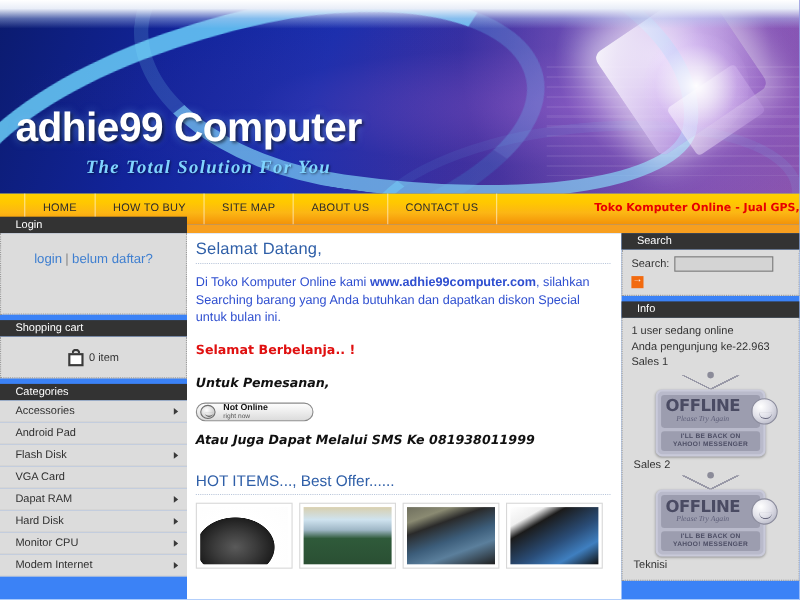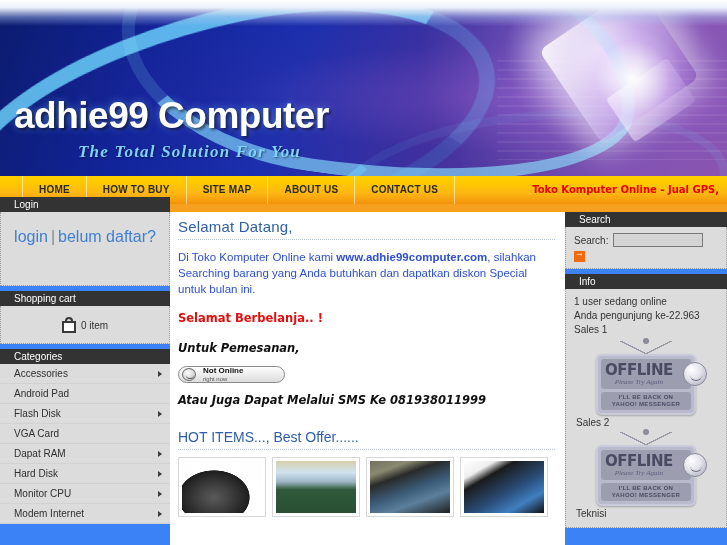--- a/index.html
+++ b/index.html
@@ -93,30 +93,30 @@
 
   
   .nav {
     position: absolute; left: 0; top: 176px;
     width: 727px; height: 28px;
     background: linear-gradient(180deg, #ffd000 0%, #ffc800 28%, #fcb614 62%, #f39208 100%);
     display: flex; align-items: center;
   }
   .nav-items { display:flex; align-items:center; height:28px; padding-left: 22px; }
   .nav-item {
-    font-size: 10px; font-weight: bold; color: #2a2a2a;
+    font-size: 10px; font-weight: normal; color: #2a2a2a;
     padding: 0 16px; line-height: 28px; height: 28px;
     border-right: 1px solid rgba(255,255,255,0.55);
     cursor: pointer; white-space: nowrap;
     letter-spacing: 0.2px;
   }
   .nav-item:first-child { border-left: 1px solid rgba(255,255,255,0.55); }
   .marquee {
     position: absolute; right: 0; top: 0; height: 28px; line-height: 28px;
-    padding-right: 8px;
+    padding-right: 0px;
     font-size: 10px; font-weight: bold; color: #e80000;
     white-space: nowrap; overflow: hidden;
     font-family: "DejaVu Sans", sans-serif;
   }
 
   
   .orange-strip {
     position:absolute; left:0; top:204px; width:727px; height:8px;
     background:#f79f1f;
   }
@@ -150,21 +150,21 @@
     background: #dcdcdc;
     border-left: 1px dotted #9a9a9a;
     border-right: 1px dotted #9a9a9a;
     border-bottom: 1px dotted #9a9a9a;
     padding: 6px 8px;
   }
   .panel-body.tall { min-height: 74px; }
 
   .login-links {
     text-align: center; margin-top: 10px;
-    font-size: 16px; color: #3f7fd0;
+    font-size: 12px; color: #3f7fd0;
   }
   .login-links a { color: #3f7fd0; text-decoration: none; cursor: pointer; }
   .login-sep { color: #888; margin: 0 3px; }
 
   .cart-row {
     display:flex; align-items:center; justify-content:center;
     gap:5px; padding: 5px 0 4px 0;
   }
   .bag-icon { width: 14px; height: 16px; position: relative; display:inline-block; }
   .bag-icon .body {
@@ -297,21 +297,21 @@
     width:6px; height:6px; border-radius:50%; background:#8b8b99;
   }
   .ym-sign {
     width: 100px; margin: 0 auto;
     border: 2px solid #c9cada; border-radius: 6px;
     background: #b9bacb;
     padding: 3px; box-shadow: 0 1px 2px rgba(0,0,0,0.25);
   }
   .ym-sign-top {
     background: #9c9daf; border-radius: 3px;
-    display:flex; align-items:center; padding: 3px 4px; gap:10px;
+    display:flex; padding: 3px 4px; gap:10px;
   }
   .ym-offline-txt { flex: 1; }
   .ym-offline-big {
     font-size: 15px; font-weight: bold; color: #4a4b63;
     letter-spacing: -0.5px; line-height: 15px;
     font-family: "DejaVu Sans", sans-serif;
   }
   .ym-offline-small {
     font-size: 7px; font-style: italic; color: #5d5e78;
     line-height: 8px; font-family: "Liberation Serif", serif;

